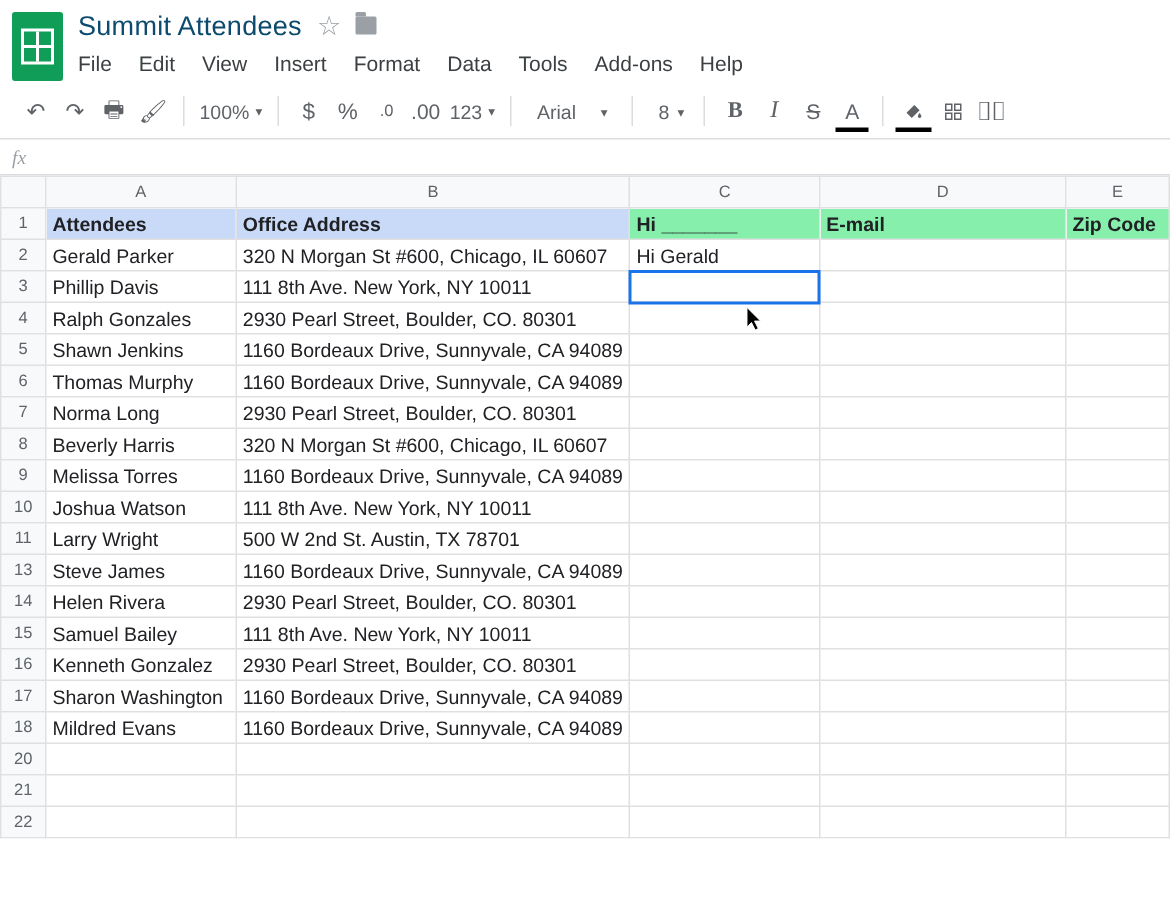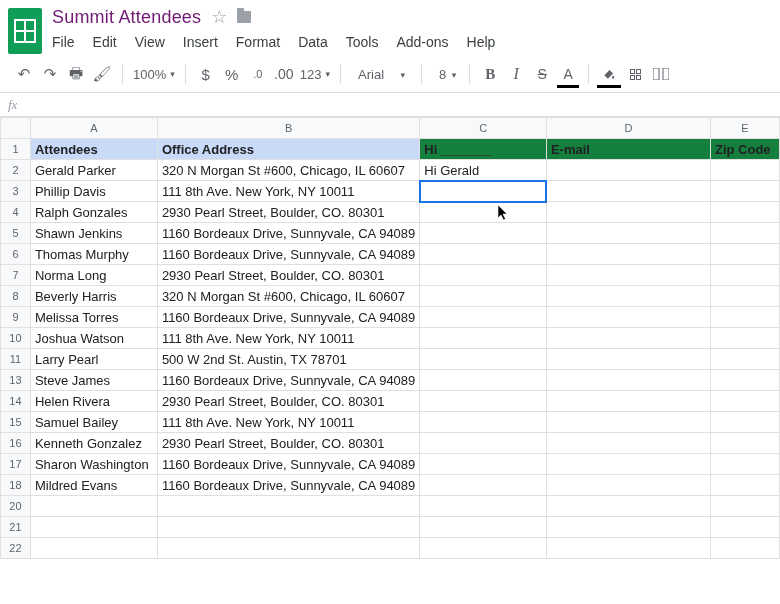--- a/index.html
+++ b/index.html
@@ -35,21 +35,21 @@
   .doc-icon .grid::before,
   .doc-icon .grid::after {
     content:'';position:absolute;background:#fff;
   }
   .doc-icon .grid {outline:2px solid #fff;}
   .doc-icon .grid::before {left:50%;top:0;width:2px;height:100%;transform:translateX(-50%);}
   .doc-icon .grid::after {top:50%;left:0;height:2px;width:100%;transform:translateY(-50%);}
 
   .title-col { display:flex; flex-direction:column; gap:2px; }
   .title-row { display:flex; align-items:center; gap:10px; }
-  .doc-title { font-size:18px; color:#701a75; letter-spacing:.2px;}
+  .doc-title { font-size:18px; color:#0c4a6e; letter-spacing:.2px;}
   .star { font-size:18px; color:#9aa0a6; cursor:pointer;}
   .folder { width:14px;height:12px;background:#9aa0a6;display:inline-block;border-radius:1px;position:relative;}
   .folder::before{content:'';position:absolute;top:-3px;left:0;width:7px;height:3px;background:#9aa0a6;border-radius:1px 1px 0 0;}
 
   .menu-bar { display:flex; gap:18px; font-size:14px; color:#3c4043; padding-top:4px;}
   .menu-bar span{cursor:pointer;}
 
   
   .toolbar {
     display:flex;align-items:center;
@@ -99,21 +99,21 @@
     font-size:11px;
   }
   .sheet th.corner{background:#f8f9fa;}
   .rowhdr{width:30px;text-align:center;font-size:11px;color:#5f6368;background:#f8f9fa;}
   .colA{width:127px;}
   .colB{width:262px;}
   .colC{width:127px;}
   .colD{width:165px;}
   .colE{width:69px;}
 
-  .hdr-row td{background:#15803d;font-weight:bold;}
+  .hdr-row td{background:#86efac;font-weight:bold;}
   .hdr-row td.blue{background:#c9daf8;}
 
   .selected{outline:2px solid #1a73e8;outline-offset:-1px;}
   .cursor{
     position:absolute;
     width:12px;height:16px;
     pointer-events:none;
   }
   .cursor svg{width:12px;height:16px;}
 
@@ -291,21 +291,21 @@
         <tr>
           <th class="rowhdr">10</th>
           <td class="colA">Joshua Watson</td>
           <td class="colB">111 8th Ave. New York, NY 10011</td>
           <td class="colC"></td>
           <td class="colD"></td>
           <td class="colE"></td>
         </tr>
         <tr>
           <th class="rowhdr">11</th>
-          <td class="colA">Larry Pearl</td>
+          <td class="colA">Larry Wright</td>
           <td class="colB">500 W 2nd St. Austin, TX 78701</td>
           <td class="colC"></td>
           <td class="colD"></td>
           <td class="colE"></td>
         </tr>
         <tr>
           <th class="rowhdr">13</th>
           <td class="colA">Steve James</td>
           <td class="colB">1160 Bordeaux Drive, Sunnyvale, CA 94089</td>
           <td class="colC"></td>

